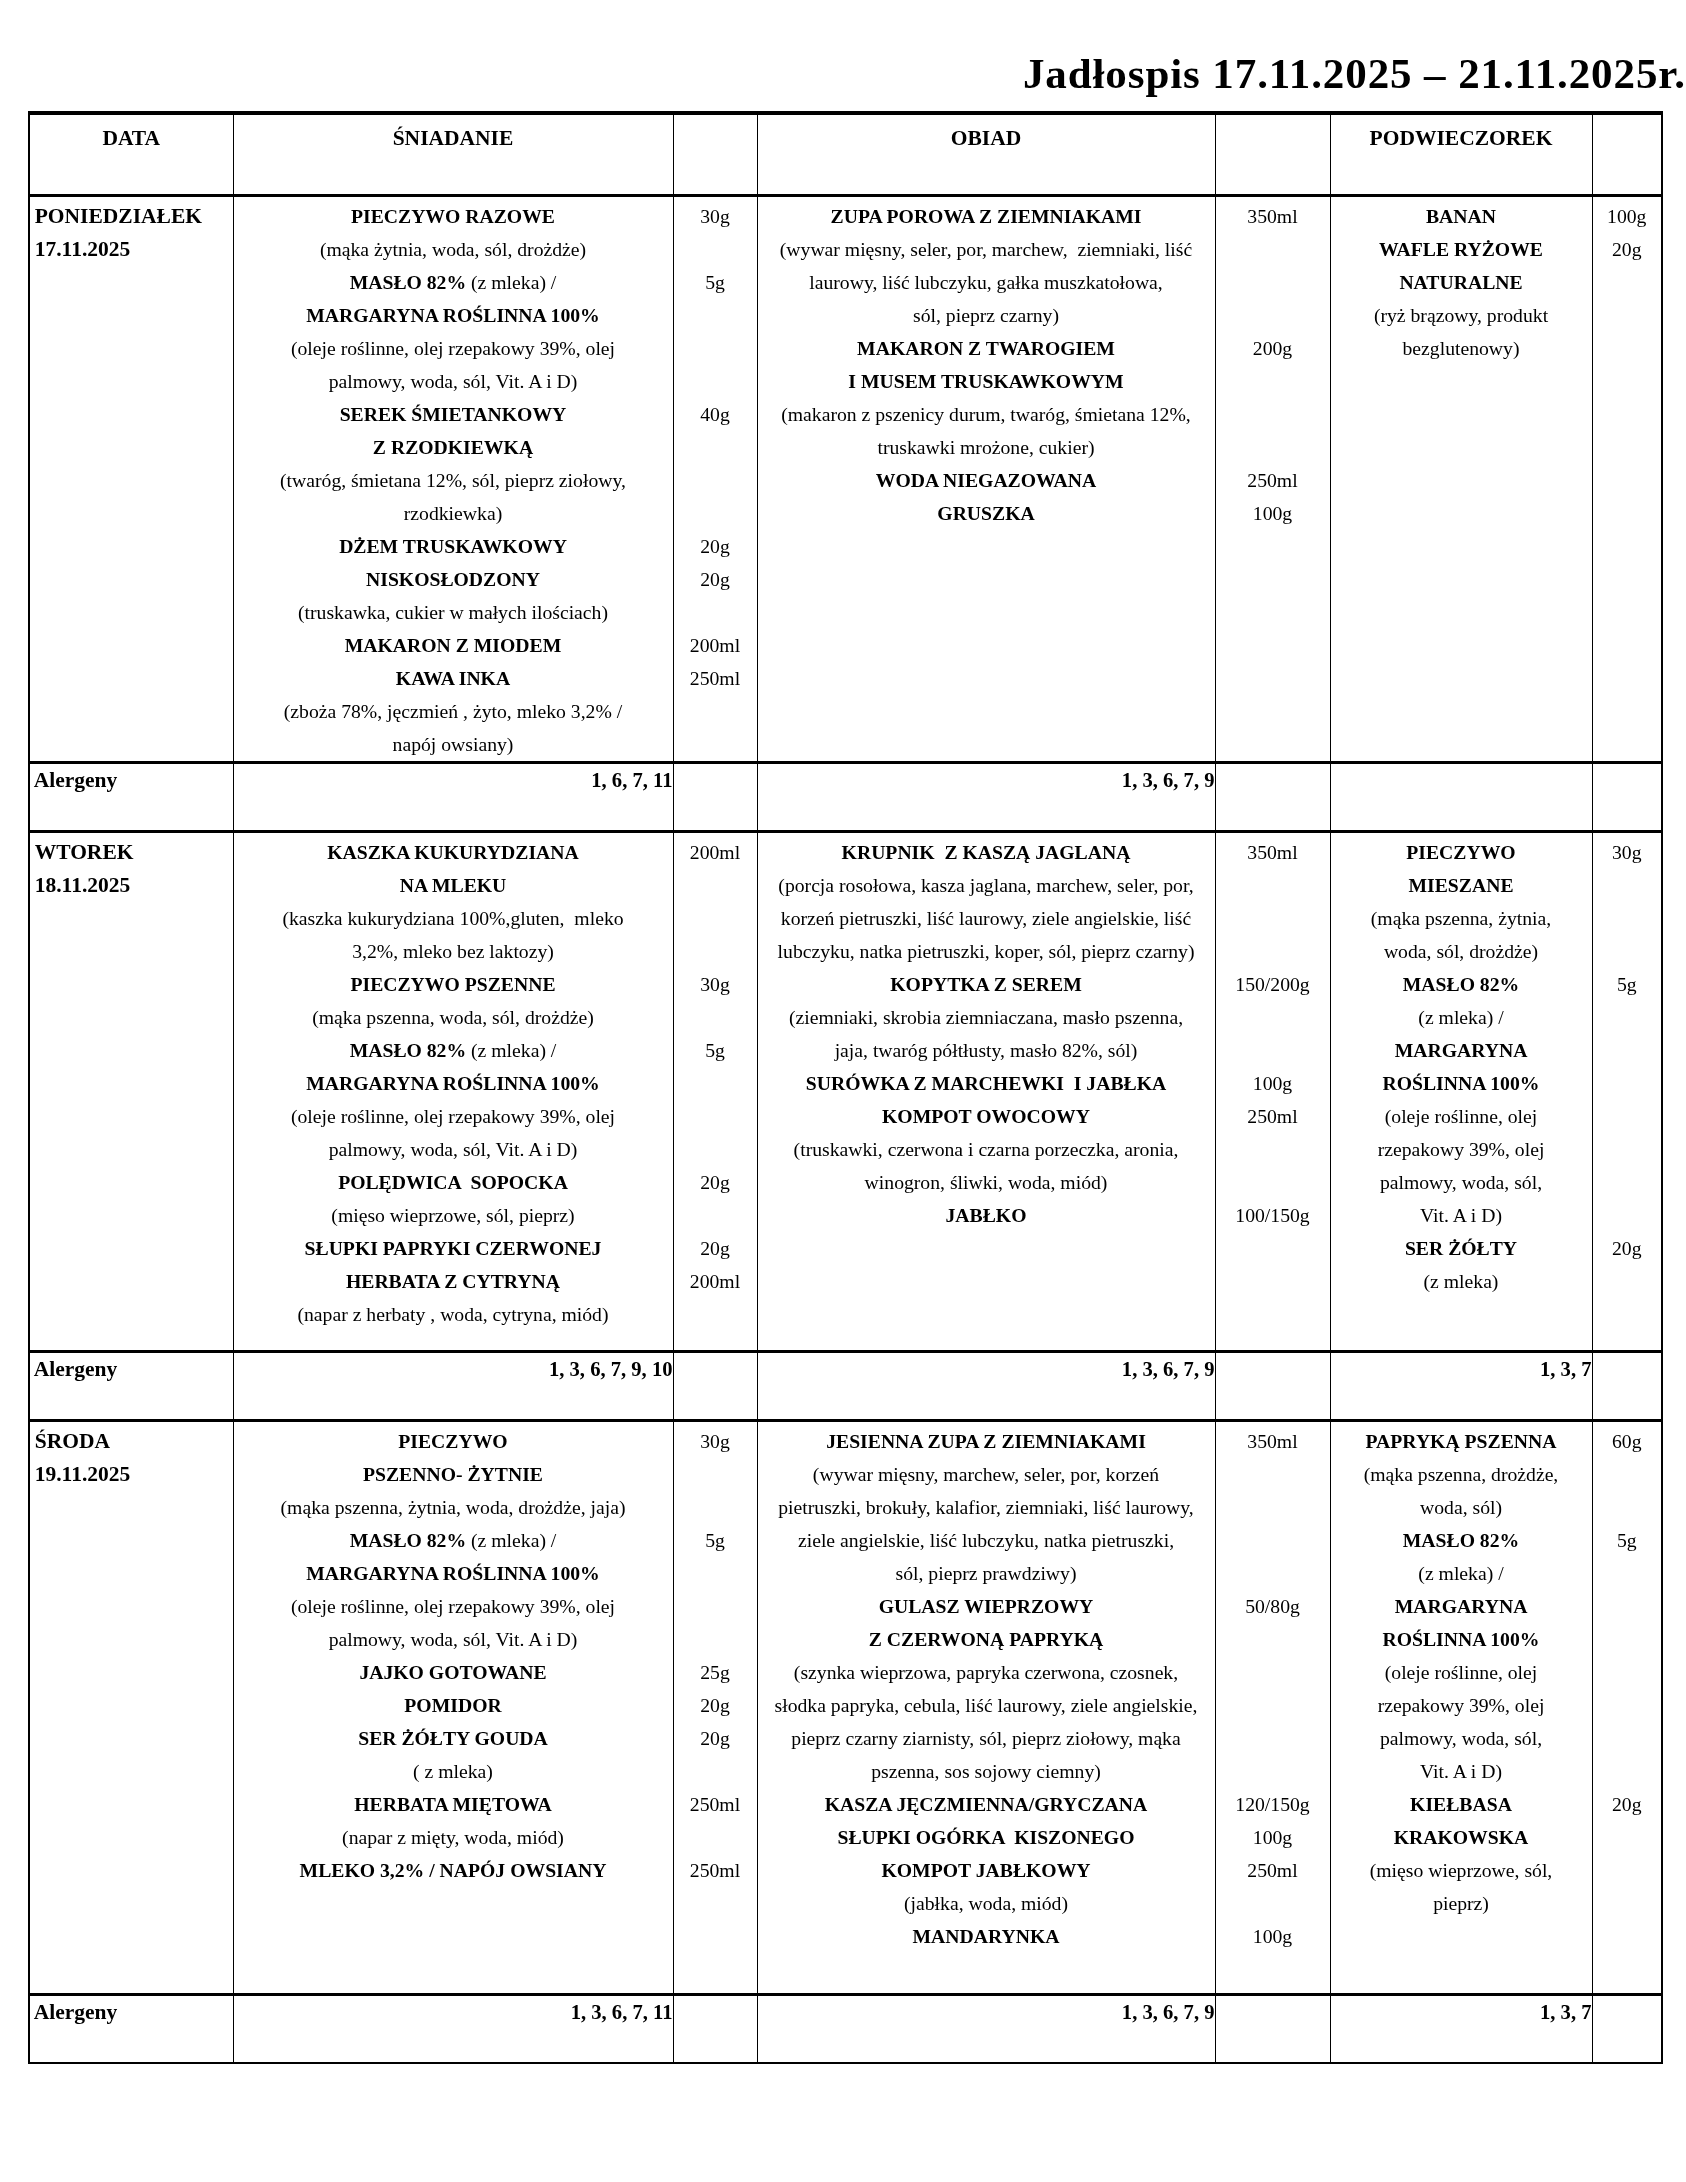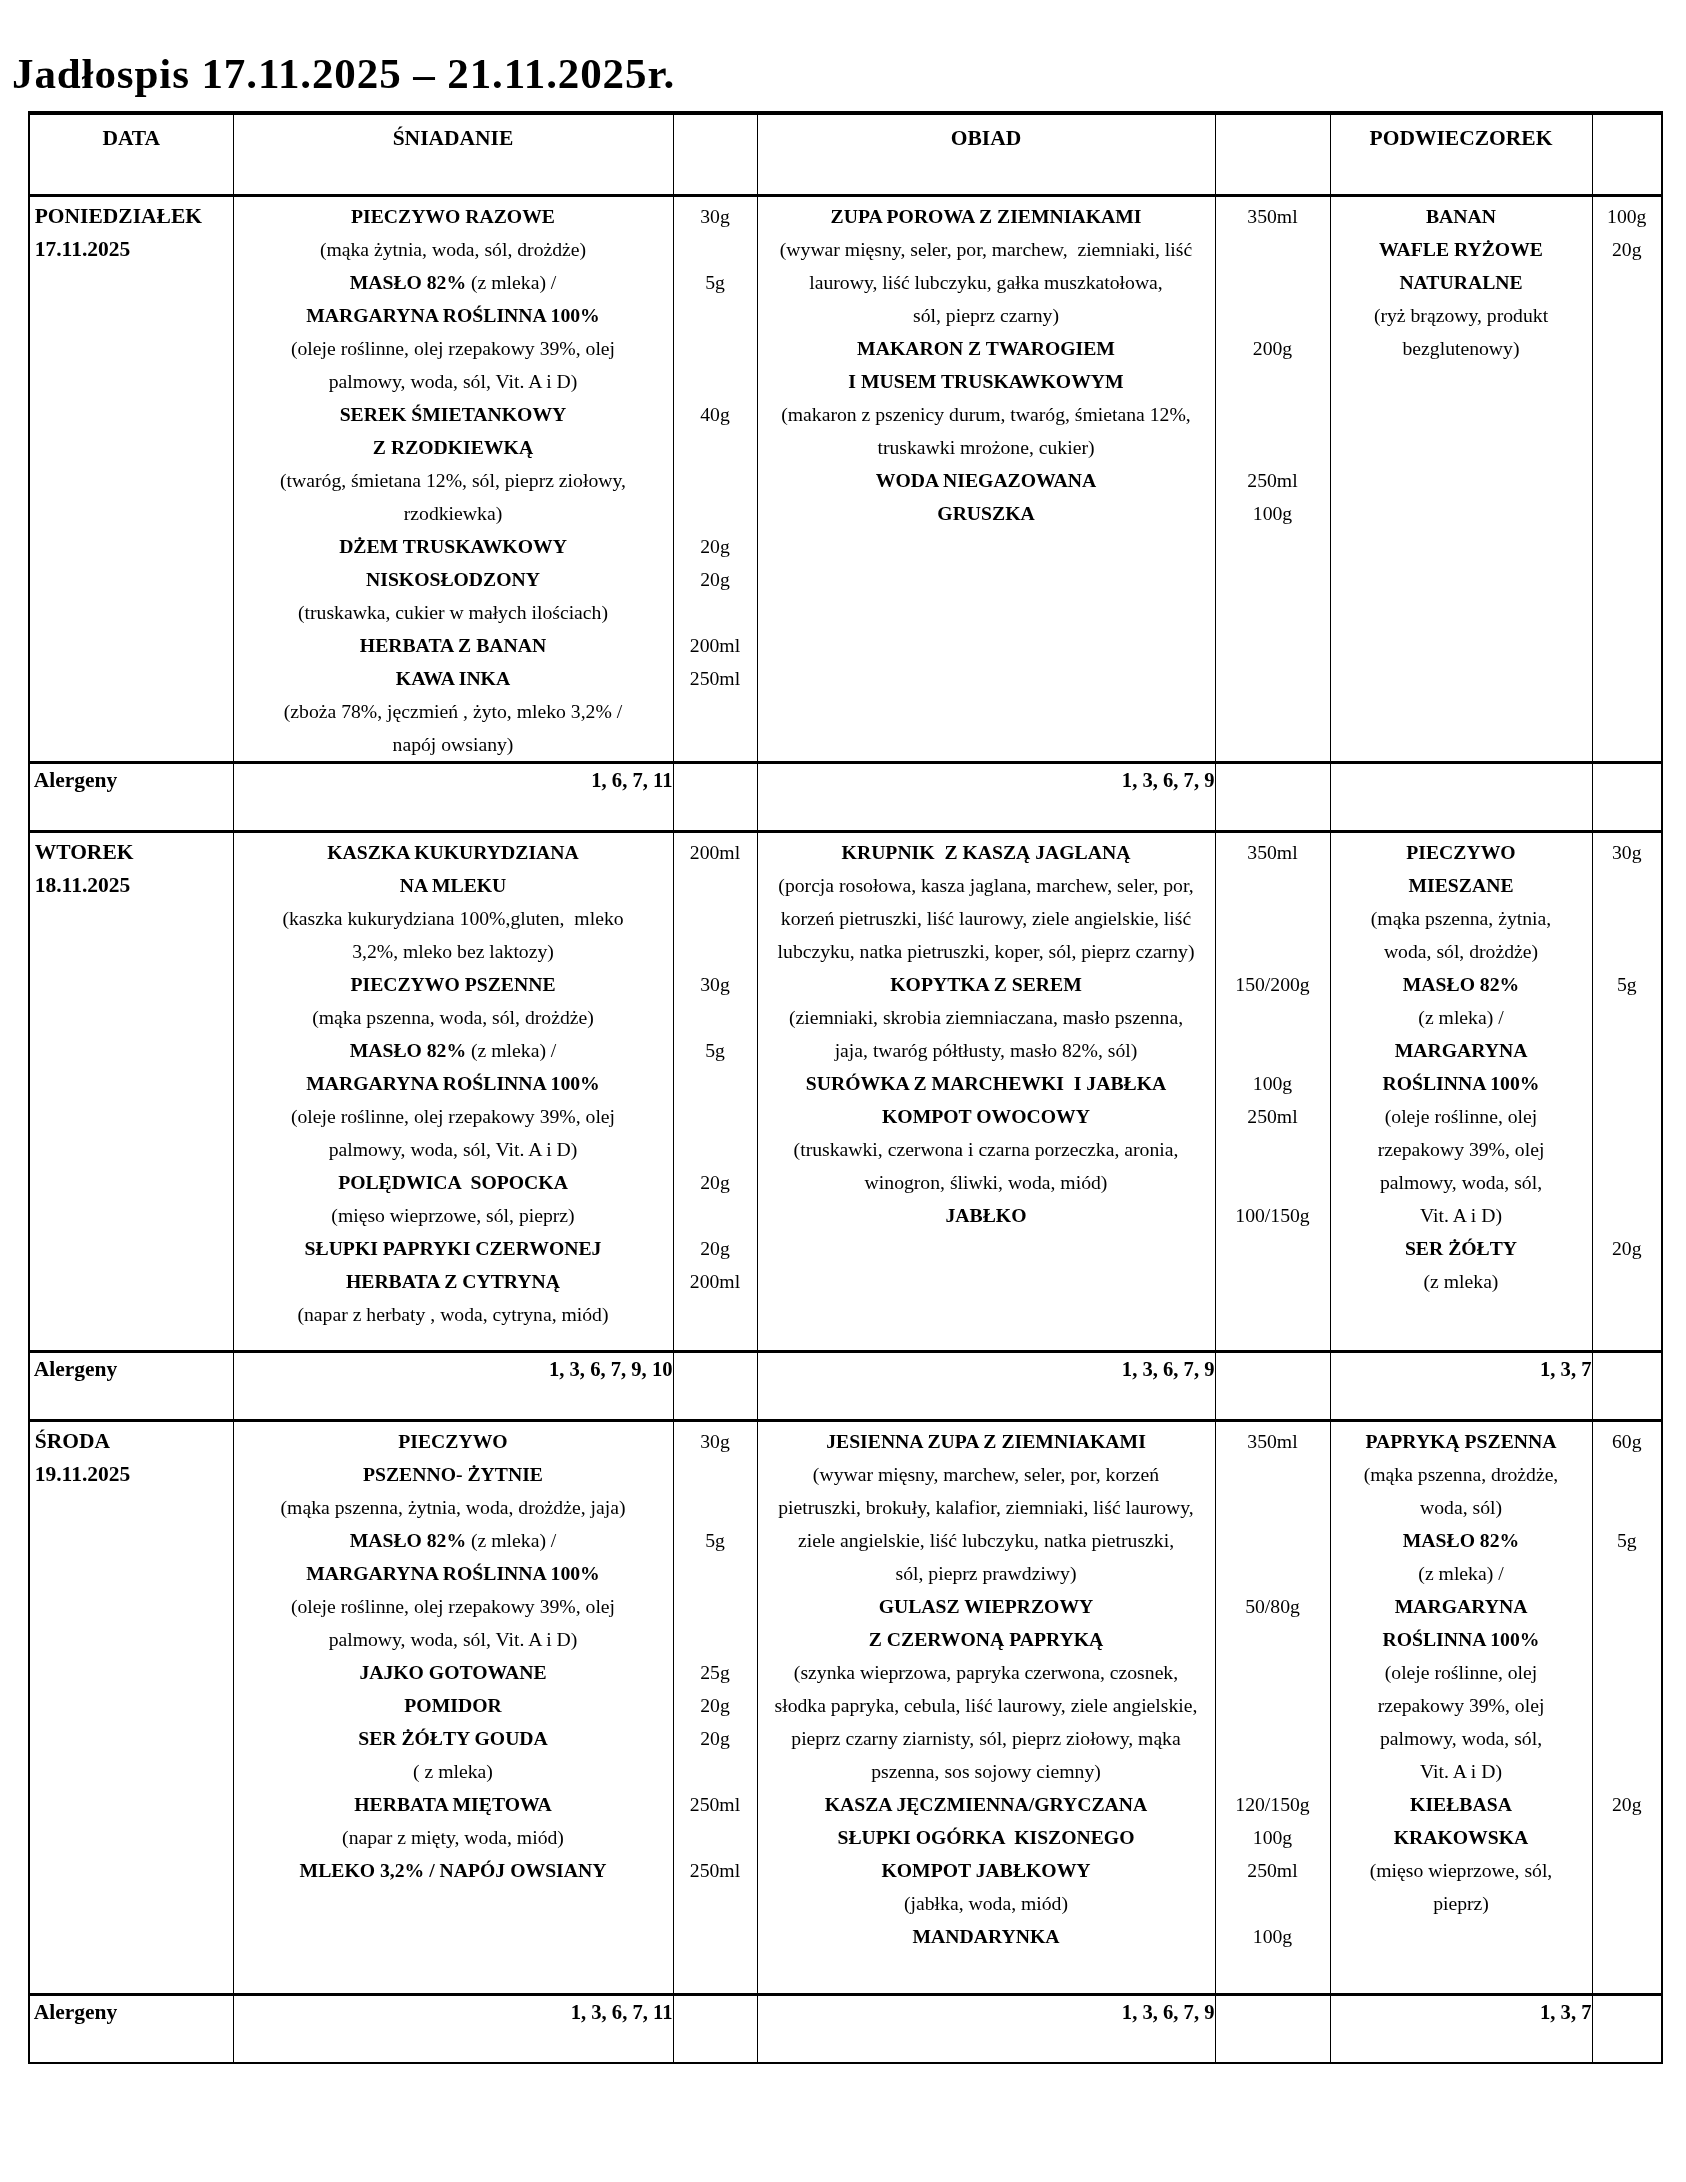--- a/index.html
+++ b/index.html
@@ -3,25 +3,24 @@
 <meta charset="utf-8">
 <style>
   html,body{margin:0;padding:0;}
   body{
     width:1686px;height:2182px;overflow:hidden;
     background:#ffffff;color:#000;
     font-family:"Liberation Serif", serif;
   }
   .title{
     margin-top:49px;
-    text-align:left;
+    text-align:right;
     font-size:43px;
     font-weight:bold;
     letter-spacing:0.9px;
-    padding-left:12px;
   }
   table.menu{
     border-collapse:collapse;
     table-layout:fixed;
     width:1635px;
     margin:13px 23.4px 0 28px;
     border:2.8px solid #000;
   }
   table.menu thead tr{border-top:4.7px solid #000;margin-left:46px;}
   th,td{
@@ -113,21 +112,21 @@
           <div class="line"><span class="b">MARGARYNA ROŚLINNA 100%</span></div>
           <div class="line"><span>(oleje roślinne, olej rzepakowy 39%, olej</span></div>
           <div class="line"><span>palmowy, woda, sól, Vit. A i D)</span></div>
           <div class="line"><span class="b">SEREK ŚMIETANKOWY</span></div>
           <div class="line"><span class="b">Z RZODKIEWKĄ</span></div>
           <div class="line"><span>(twaróg, śmietana 12%, sól, pieprz ziołowy,</span></div>
           <div class="line"><span>rzodkiewka)</span></div>
           <div class="line"><span class="b">DŻEM TRUSKAWKOWY</span></div>
           <div class="line"><span class="b">NISKOSŁODZONY</span></div>
           <div class="line"><span>(truskawka, cukier w małych ilościach)</span></div>
-          <div class="line"><span class="b">HERBATA Z BANAN</span></div>
+          <div class="line"><span class="b">MAKARON Z MIODEM</span></div>
           <div class="line"><span class="b">KAWA INKA</span></div>
           <div class="line"><span>(zboża 78%, jęczmień , żyto, mleko 3,2% /</span></div>
           <div class="line"><span>napój owsiany)</span></div>
         </td>
         <td class="gram-cell">
           <div class="line">30g</div>
           <div class="line">&nbsp;</div>
           <div class="line">5g</div>
           <div class="line">&nbsp;</div>
           <div class="line">&nbsp;</div>

